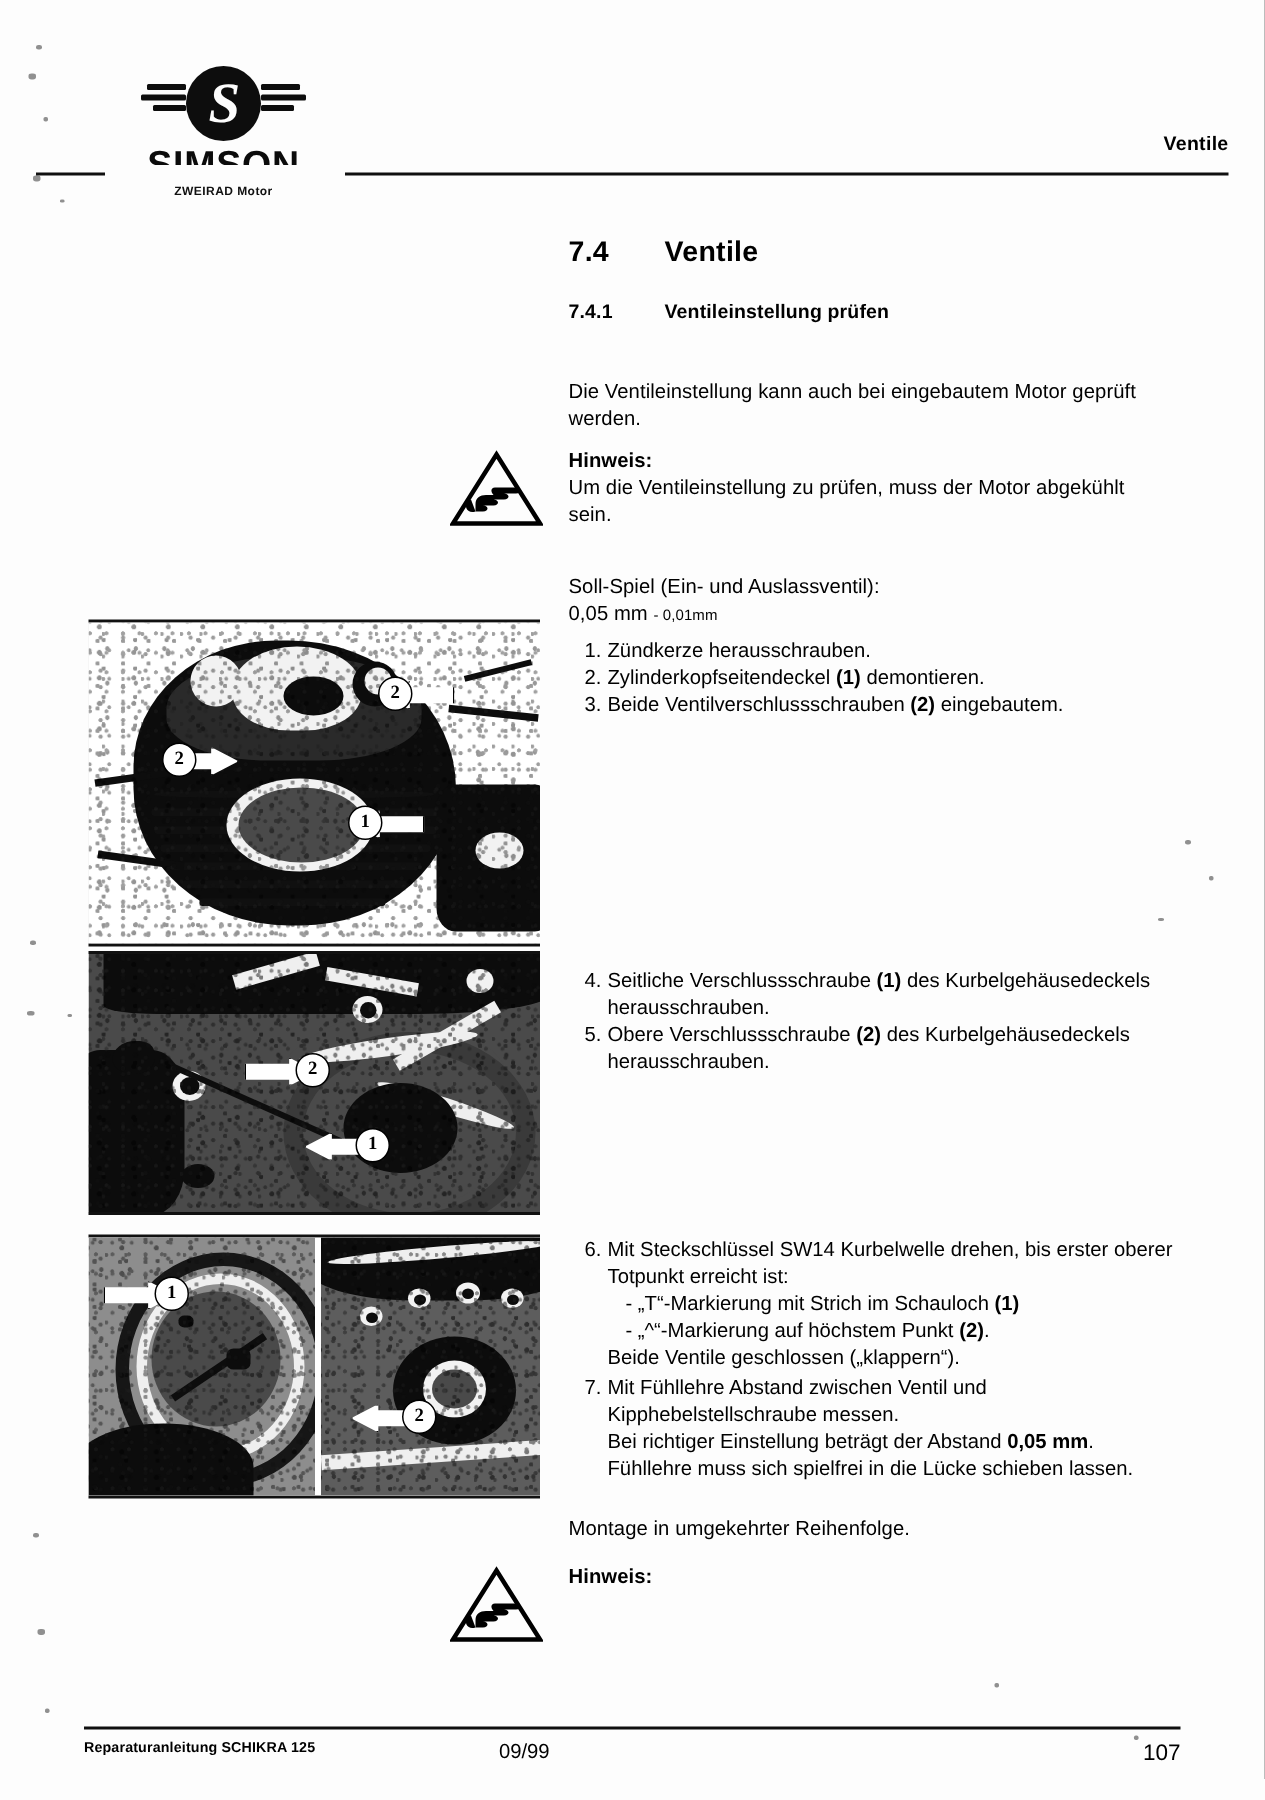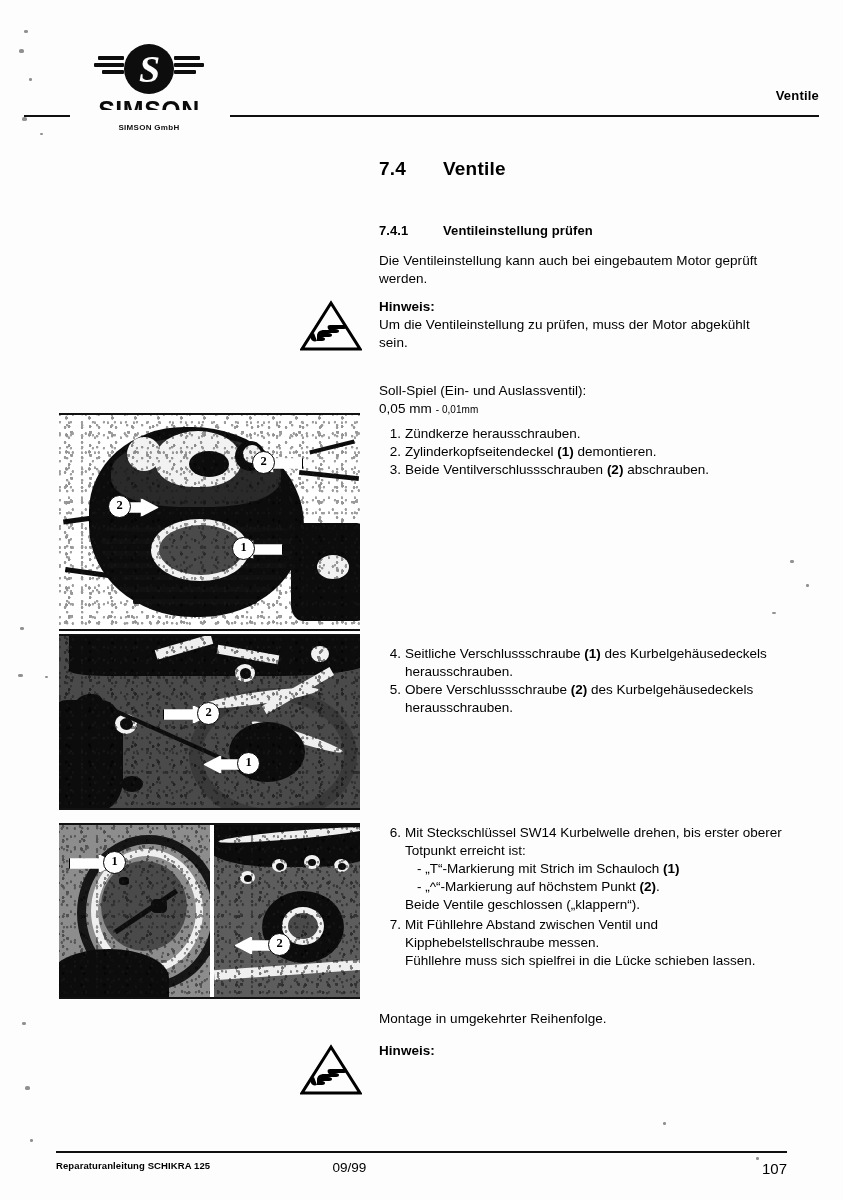--- a/index.html
+++ b/index.html
@@ -178,33 +178,33 @@
           </div>
         <div class="wing right">
             <i></i>
             <i></i>
             <i></i>
           </div>
         <div class="logo-circle"></div>
         <div class="logo-s">S</div>
       </div>
       <div class="logo-name">SIMSON</div>
-      <div class="logo-sub">SIMSON GmbH</div>
+      <div class="logo-sub">ZWEIRAD Motor</div>
     </div>
 
     <div class="hdr-rule"></div>
     <div class="hdr-rule-gapL"></div>
     <div class="hdr-title">Ventile</div>
   </div>
 
   <div class="col h1" style="top:158px;">
     <span class="num">7.4</span><span>Ventile</span>
   </div>
 
-  <div class="col h2" style="top:223px;">
+  <div class="col h2" style="top:200px;">
     <span class="num">7.4.1</span><span>Ventileinstellung prüfen</span>
   </div>
 
   <div class="col p" style="top:252px;">Die Ventileinstellung kann auch bei eingebautem Motor geprüft werden.</div>
 
   <div class="hinweis" style="left:300px;top:298px;width:490px;">
     <svg class="tri" viewBox="0 0 62 52">
       <polygon points="31,3 60,49 2,49" fill="none" stroke="#000" stroke-width="3"></polygon>
       <g fill="#000">
         <path d="M17 36 c0-4 3-6 7-6 h5 c-2-2-2-5 1-5 h14 c2 0 3 1 3 2 0 1-1 2-3 2 h-9 c3 0 4 1 4 2 0 1-1 2-3 2 h-8 c3 0 4 1 4 2 0 1-1 2-3 2 h-7 c2 0 3 1 3 2 0 1-1 2-3 2 h-5 z"></path>
@@ -219,21 +219,21 @@
 
   <div class="col p" style="top:382px;">Soll-Spiel (Ein- und Auslassventil):</div>
   <div class="col p" style="top:400px;">
     <span>0,05 mm</span>
     <span class="sm">- 0,01mm</span>
   </div>
 
   <ol class="steps col" id="steps1" style="top:425px;">
       <li><span class="n">1.</span><span>Zündkerze herausschrauben.</span></li>
       <li><span class="n">2.</span><span>Zylinderkopfseitendeckel </span><span class="b">(1)</span><span> demontieren.</span></li>
-      <li><span class="n">3.</span><span>Beide Ventilverschlussschrauben </span><span class="b">(2)</span><span> abschrauben.</span></li>
+      <li><span class="n">3.</span><span>Beide Ventilverschlussschrauben </span><span class="b">(2)</span><span> eingebautem.</span></li>
     </ol>
 
   <ol class="steps col" id="steps2" style="top:645px;">
       <li><span class="n">4.</span><span>Seitliche Verschlussschraube </span><span class="b">(1)</span><span> des Kurbelgehäusedeckels herausschrauben.</span></li>
       <li><span class="n">5.</span><span>Obere Verschlussschraube </span><span class="b">(2)</span><span> des Kurbelgehäusedeckels herausschrauben.</span></li>
     </ol>
 
   <div class="col" style="top:824px;">
     <div style="position:relative;padding-left:26px;font-size:13.5px;line-height:18px;">
       <span class="n" style="position:absolute;left:0;top:0;width:22px;text-align:right;">6.</span>
@@ -245,20 +245,23 @@
         <span>- „^“-Markierung auf höchstem Punkt </span><span class="b">(2)</span><span>.</span>
       </div>
       <div>Beide Ventile geschlossen („klappern“).</div>
     </div>
   </div>
 
   <div class="col" style="top:916px;">
     <div style="position:relative;padding-left:26px;font-size:13.5px;line-height:18px;">
       <span class="n" style="position:absolute;left:0;top:0;width:22px;text-align:right;">7.</span>
       <span>Mit Fühllehre Abstand zwischen Ventil und Kipphebelstellschraube messen.</span>
+      <div>
+        <span>Bei richtiger Einstellung beträgt der Abstand </span><span class="b">0,05 mm</span><span>.</span>
+      </div>
       <div>Fühllehre muss sich spielfrei in die Lücke schieben lassen.</div>
     </div>
   </div>
 
   <div class="col p" style="top:1010px;">Montage in umgekehrter Reihenfolge.</div>
 
   <div class="hinweis" style="left:300px;top:1042px;width:490px;">
     <svg class="tri" viewBox="0 0 62 52">
       <polygon points="31,3 60,49 2,49" fill="none" stroke="#000" stroke-width="3"></polygon>
       <g fill="#000">

